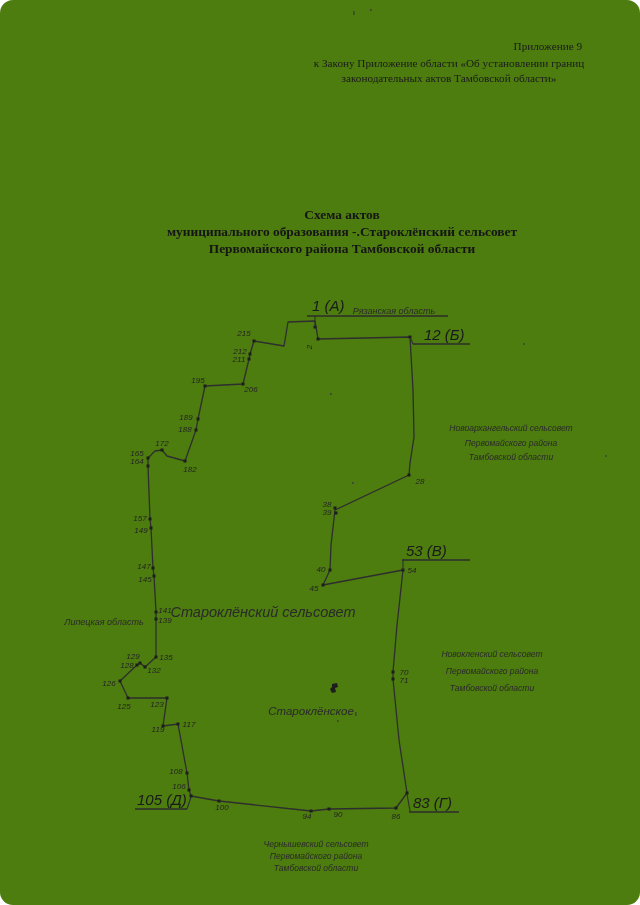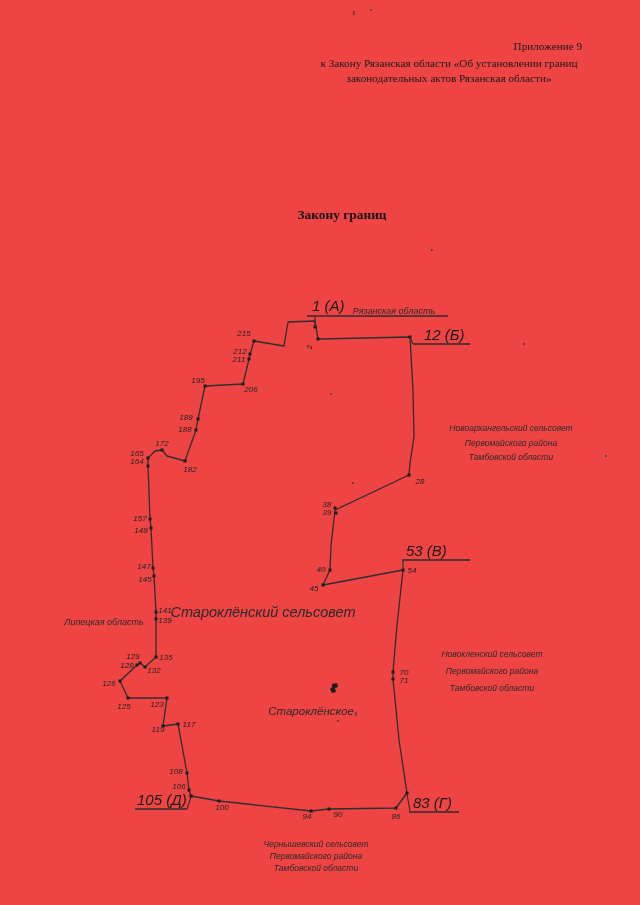--- a/index.html
+++ b/index.html
@@ -1,18 +1,18 @@
 <!DOCTYPE html>
 <html><head>
 <meta charset="utf-8">
 <style>
   html,body{margin:0;padding:0;}
   body{width:640px;height:905px;background:#ffffff;position:relative;overflow:hidden;
        font-family:"Liberation Serif",serif;color:#1c1c1c;}
-  .page{position:absolute;inset:0;background:#ef4444;}
+  .page{position:absolute;inset:0;background:#4d7c0f;border-radius:13px;}
   .annex-header{position:absolute;top:39px;left:276px;width:346px;text-align:center;
        font-size:11.2px;line-height:15.2px;color:#1b1b1b;}
   .annex-number{text-align:right;padding-right:40px;margin-bottom:2px;}
   .scheme-title{position:absolute;top:206px;left:100px;width:484px;text-align:center;
        font-weight:bold;font-size:13.4px;line-height:17.2px;color:#151515;}
   svg text{user-select:none;}
   .boundary{fill:none;stroke:#2e2e2e;stroke-width:1.3;stroke-linejoin:round;stroke-linecap:round;}
   .pt{fill:#1d1d1d;}
   .pt-label{font-family:"Liberation Sans",sans-serif;font-style:italic;font-size:8px;fill:#242424;}
   .corner-label{font-family:"Liberation Sans",sans-serif;font-style:italic;font-size:15px;fill:#1a1a1a;}
@@ -21,26 +21,28 @@
   .area-label{font-family:"Liberation Sans",sans-serif;font-style:italic;fill:#2a2a2a;}
   .speck{fill:#3a3a3a;opacity:.8;}
 </style>
 </head>
 <body>
 
 <div class="page">
 
   <div class="annex-header">
     <div class="annex-number">Приложение 9</div>
-    <div>к Закону Рязанская области «Об установлении границ</div>
-    <div>законодательных актов Рязанская области»</div>
+    <div>к Закону Приложение области «Об установлении границ</div>
+    <div>законодательных актов Тамбовской области»</div>
   </div>
 
   <div class="scheme-title">
-    <div>Закону границ</div>
+    <div>Схема актов</div>
+    <div>муниципального образования -.Староклёнский сельсовет</div>
+    <div>Первомайского района Тамбовской области</div>
   </div>
 
   <svg id="map-svg" width="640" height="905" viewBox="0 0 640 905" style="position:absolute;left:0;top:0;">
       <path d="M315 321 L 318 339 L 410 337 L 413 390 L 414 437 L 410 463 L 409 475 L 335 510 L 331 545 L 330 570 L 323 585 L 403 570 L 397 625 L 393 672 L 393 679 L 399 740 L 407 793 L 396 808 L 329 809 L 311 811 L 219 801 L 191 796 L 189 790 L 187 773 L 178 724 L 163 726 L 167 698 L 128 698 L 120 681 L 137 665 L 140 663 L 145 667 L 156 657 L 156 619 L 156 612 L 154 576 L 153 568 L 151 528 L 150 519 L 148 466 L 148 458 L 155 451 L 162 450 L 167 456 L 185 461 L 196 430 L 198 419 L 205 386 L 243 384 L 249 359 L 250 354 L 254 341 L 284 346 L 288 322 L 315 321 Z" class="boundary"></path>
       <rect x="316.5" y="337.5" width="3" height="3" class="pt"></rect>
       <text x="312" y="347" class="pt-label" text-anchor="middle" transform="rotate(-90 312 347)">2</text>
       <rect x="407.5" y="473.5" width="3" height="3" class="pt"></rect>
       <text x="420" y="484" class="pt-label" text-anchor="middle">28</text>
       <rect x="333.5" y="506.5" width="3" height="3" class="pt"></rect>
       <text x="327" y="507" class="pt-label" text-anchor="middle">38</text>

